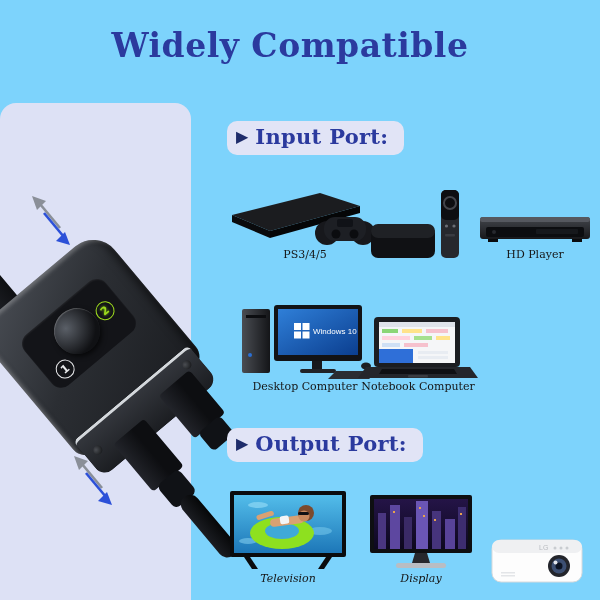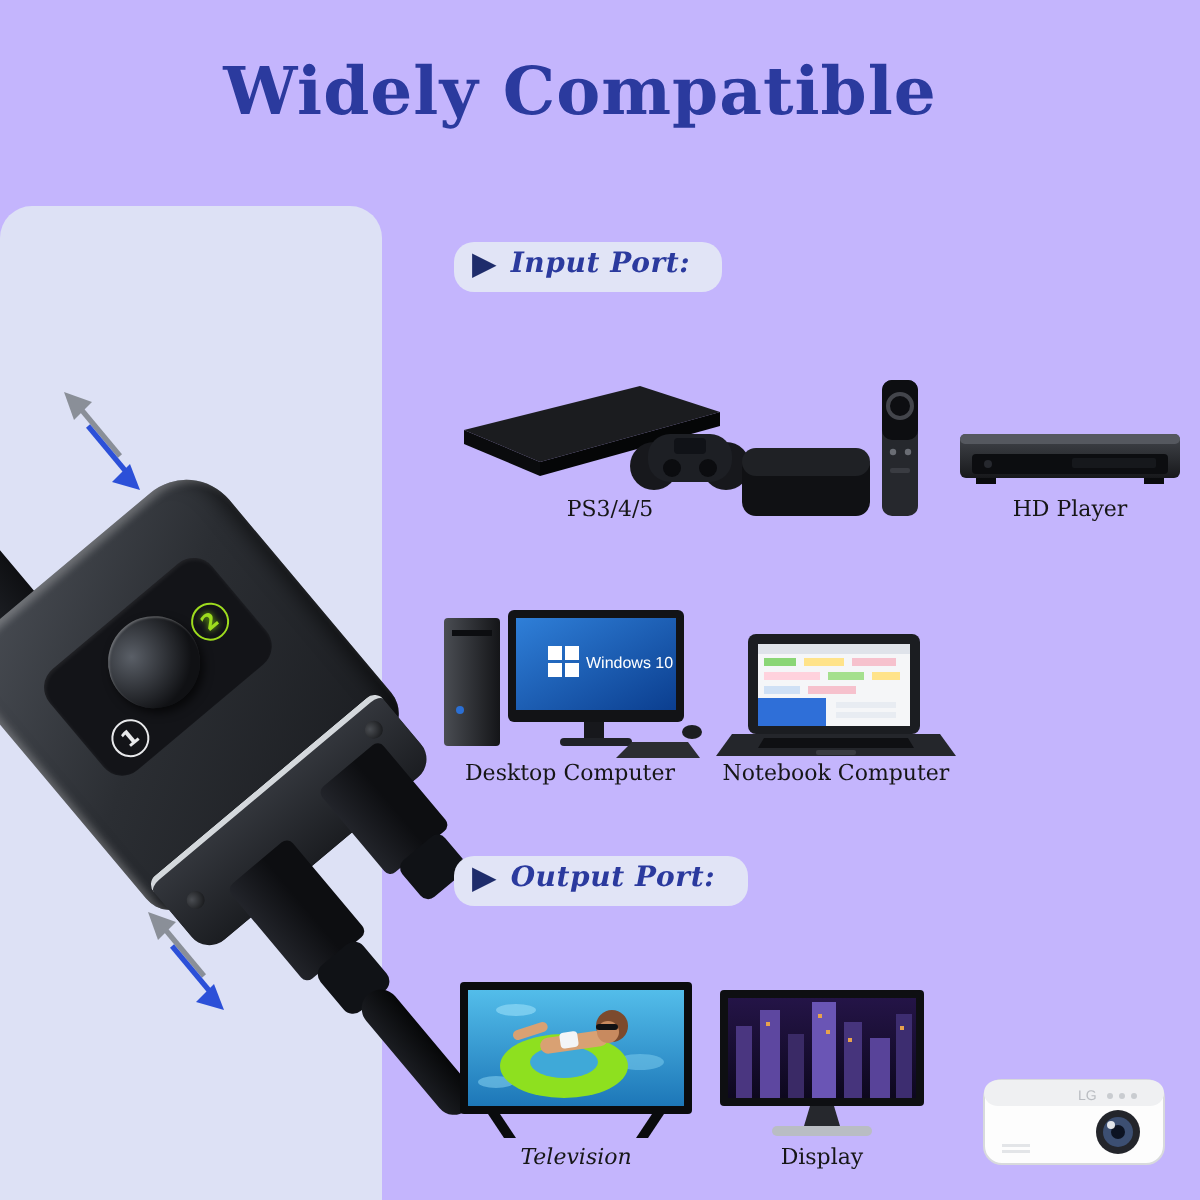--- a/index.html
+++ b/index.html
@@ -1,16 +1,16 @@
 <!DOCTYPE html>
 <html><head>
 <meta charset="utf-8">
 <style>
   html,body{margin:0;padding:0;background:#ffffff;}
-  .screen{position:relative;width:600px;height:600px;background:#c4b5fd;overflow:hidden;
+  .screen{position:relative;width:600px;height:600px;background:#7dd3fc;overflow:hidden;
           font-family:"DejaVu Serif", serif;}
 
   
   .title{position:absolute;left:0;top:26px;width:580px;text-align:center;
          font-size:33px;font-weight:700;color:#2b3a9e;letter-spacing:.5px;}
 
   
   .panel{position:absolute;left:0;top:103px;width:191px;height:497px;
          background:#dde1f5;border-radius:16px 16px 0 0;z-index:1;}
 
@@ -48,33 +48,33 @@
           background:linear-gradient(90deg,#22242a,#0d0e11 60%);}
   .relief-b{left:106px;top:222px;width:28px;height:24px;border-radius:5px;background:#101216;}
   .plug-top{left:20px;top:-54px;width:36px;height:62px;border-radius:5px;
             background:linear-gradient(90deg,#23262c,#0e0f12);}
 
   
   .pill{position:absolute;display:inline-flex;align-items:center;gap:7px;background:#e1e4f6;
         border-radius:10px;padding:3px 16px 6px 9px;z-index:4;}
   .pill-input{left:227px;top:121px;} .pill-output{left:227px;top:428px;}
   .pill .bullet{font-family:"DejaVu Sans",sans-serif;font-size:16px;color:#1e2c6b;line-height:1;}
-  .pill .pill-label{font-size:14px;font-weight:700;color:#2b3a9e;letter-spacing:.3px;font-style:italic;}
+  .pill .pill-label{font-size:21px;font-weight:700;color:#2b3a9e;letter-spacing:.3px;}
 
   
   .item{position:absolute;display:flex;flex-direction:column;align-items:center;
         justify-content:flex-end;z-index:4;}
   .item-label{font-size:11px;color:#161616;text-align:left;line-height:1.15;margin-top:0;}
   .it-ps{left:226px;top:156px;width:158px;height:106px;}
   .it-atv{left:356px;top:156px;width:122px;height:106px;}
   .it-hd{left:476px;top:156px;width:118px;height:106px;}
-  .it-desk{left:216px;top:270px;width:138px;height:124px;}
+  .it-desk{left:236px;top:270px;width:138px;height:124px;}
   .it-note{left:354px;top:270px;width:128px;height:124px;}
   .it-tv{left:228px;top:472px;width:120px;height:114px;font-style:italic;}
-  .it-disp{left:356px;top:472px;width:110px;height:114px;}
+  .it-disp{left:366px;top:472px;width:110px;height:114px;font-style:italic;}
   .it-proj{left:484px;top:472px;width:106px;height:114px;}
   .svgtext{font-family:"Liberation Sans",sans-serif;}
 </style>
 </head>
 <body>
 
 <div class="screen">
 
   <div class="title">Widely Compatible</div>
 

